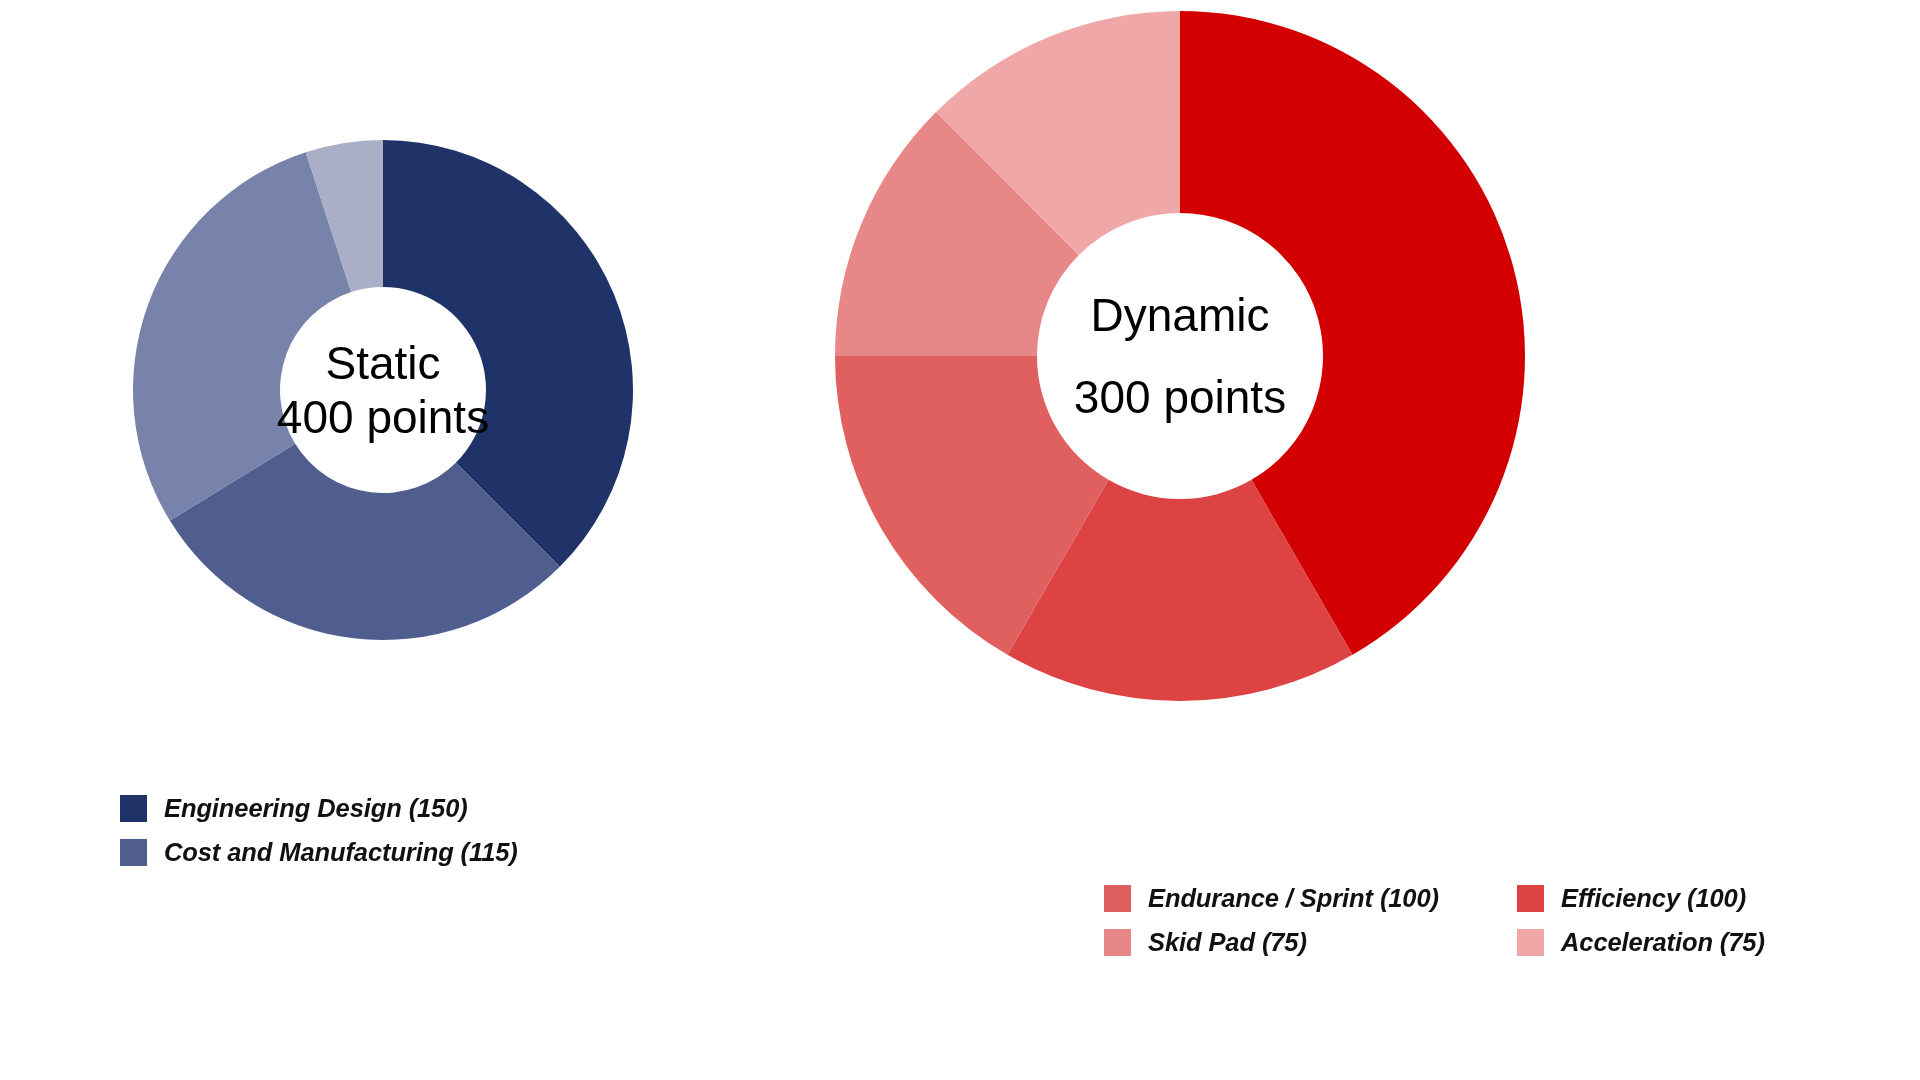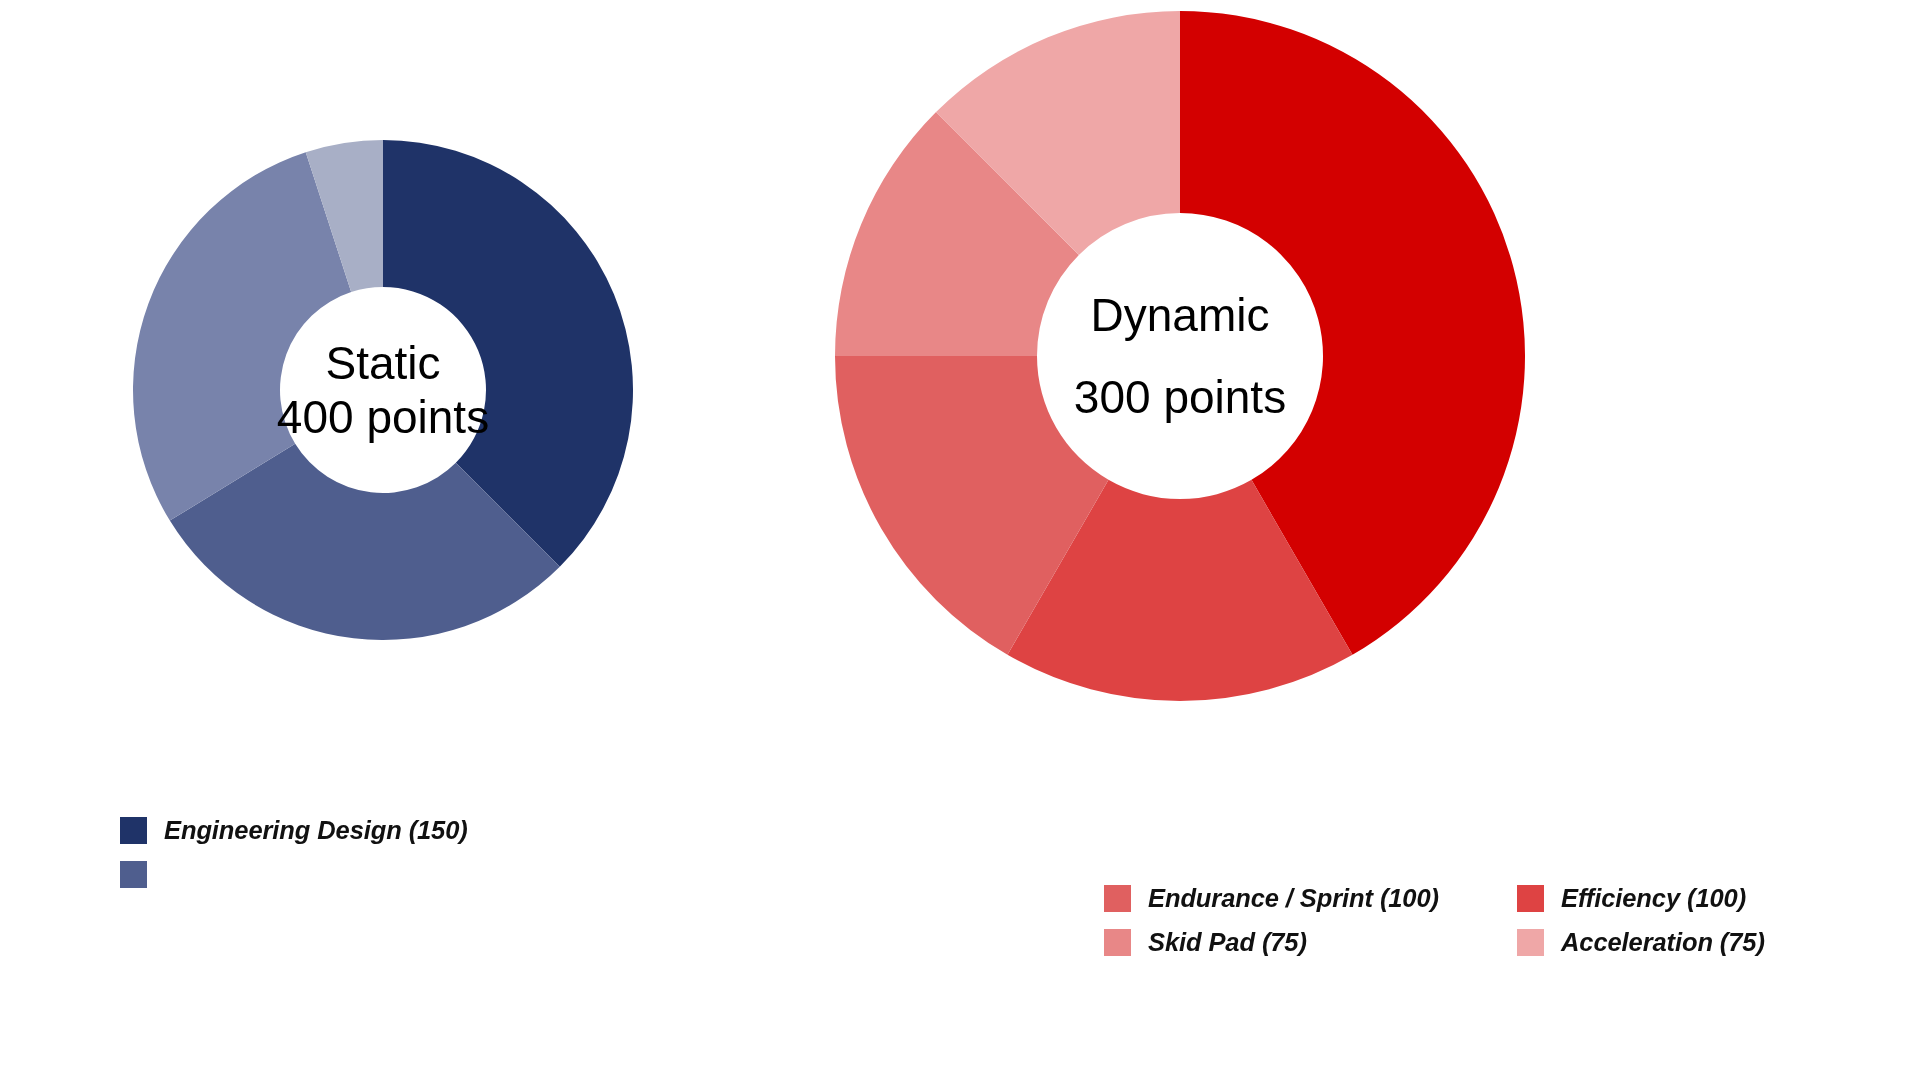--- a/index.html
+++ b/index.html
@@ -74,29 +74,30 @@
         <path d="M 172.50000000000009 643.7787643056313 A 345 345 0 0 1 0 345.00000000000006 L 202 345 A 143 143 0 0 0 273.5 468.84163274117475 Z" fill="#E06060"></path>
         <path d="M 0 345.00000000000006 A 345 345 0 0 1 101.04816049064104 101.04816049064112 L 243.88373029032368 243.8837302903237 A 143 143 0 0 0 202 345 Z" fill="#E88787"></path>
         <path d="M 101.04816049064104 101.04816049064112 A 345 345 0 0 1 344.99999999999994 0 L 345 202 A 143 143 0 0 0 243.88373029032368 243.8837302903237 Z" fill="#EFA7A7"></path>
       </svg>
     <div class="center-label" style="left:205px;top:205px;width:280px;height:280px;font-size:46px;gap:28px;">
       <span class="l1">Dynamic</span>
       <span class="l2">300 points</span>
     </div>
   </div>
 
-  <div class="legend" style="left:120px;top:790px;margin-top:22px;">
+  <div class="legend" style="left:120px;top:790px;">
 
     <div class="legend-item">
       <span class="swatch" style="background:#1F3368;"></span>
       <span class="legend-text">Engineering Design (150)</span>
     </div>
 
     <div class="legend-item">
       <span class="swatch" style="background:#4F5E8E;"></span>
+      <span class="legend-text">Cost and Manufacturing (115)</span>
     </div>
 
 
   </div>
 
   <div class="legend" style="left:1104px;top:880px;">
 
 
     <div class="legend-item">
       <span class="swatch" style="background:#E06060;"></span>

